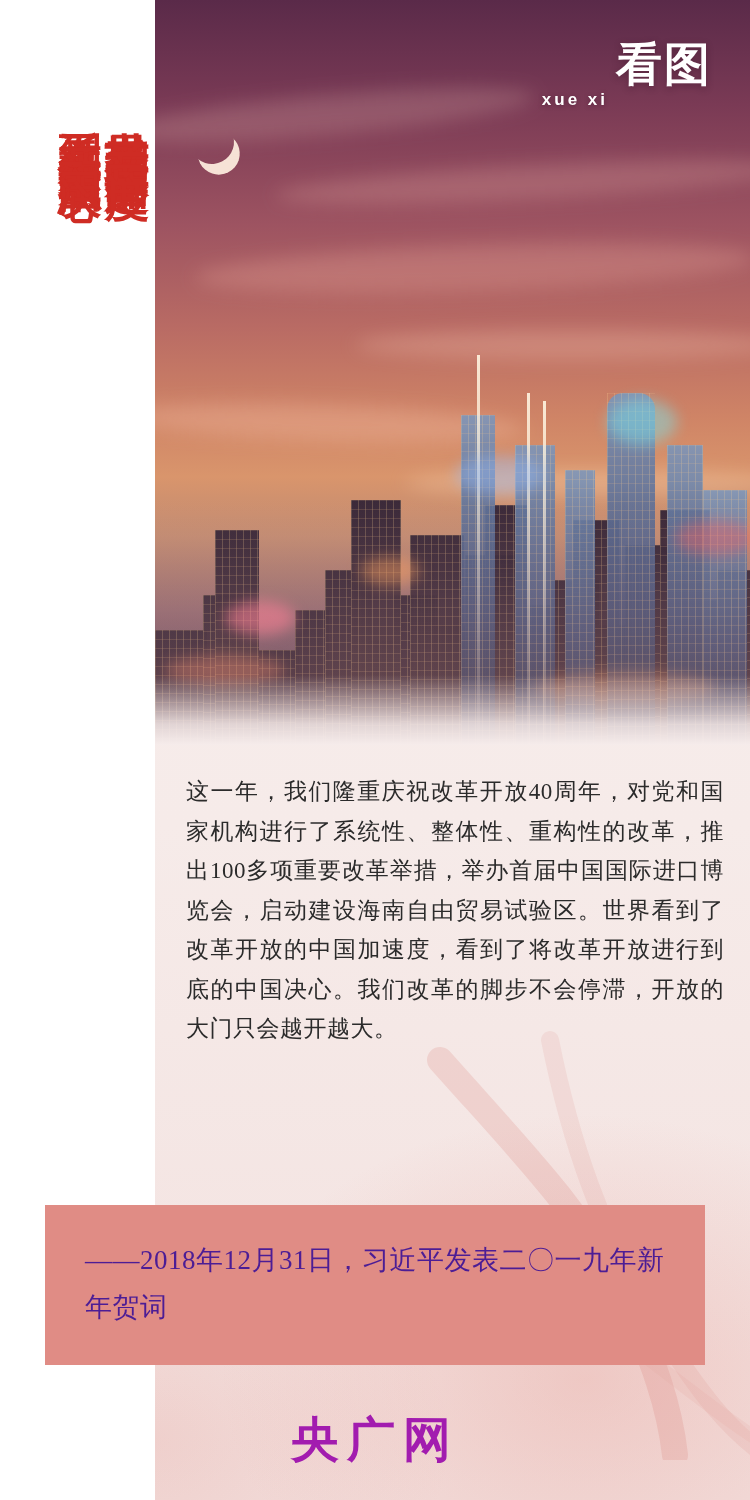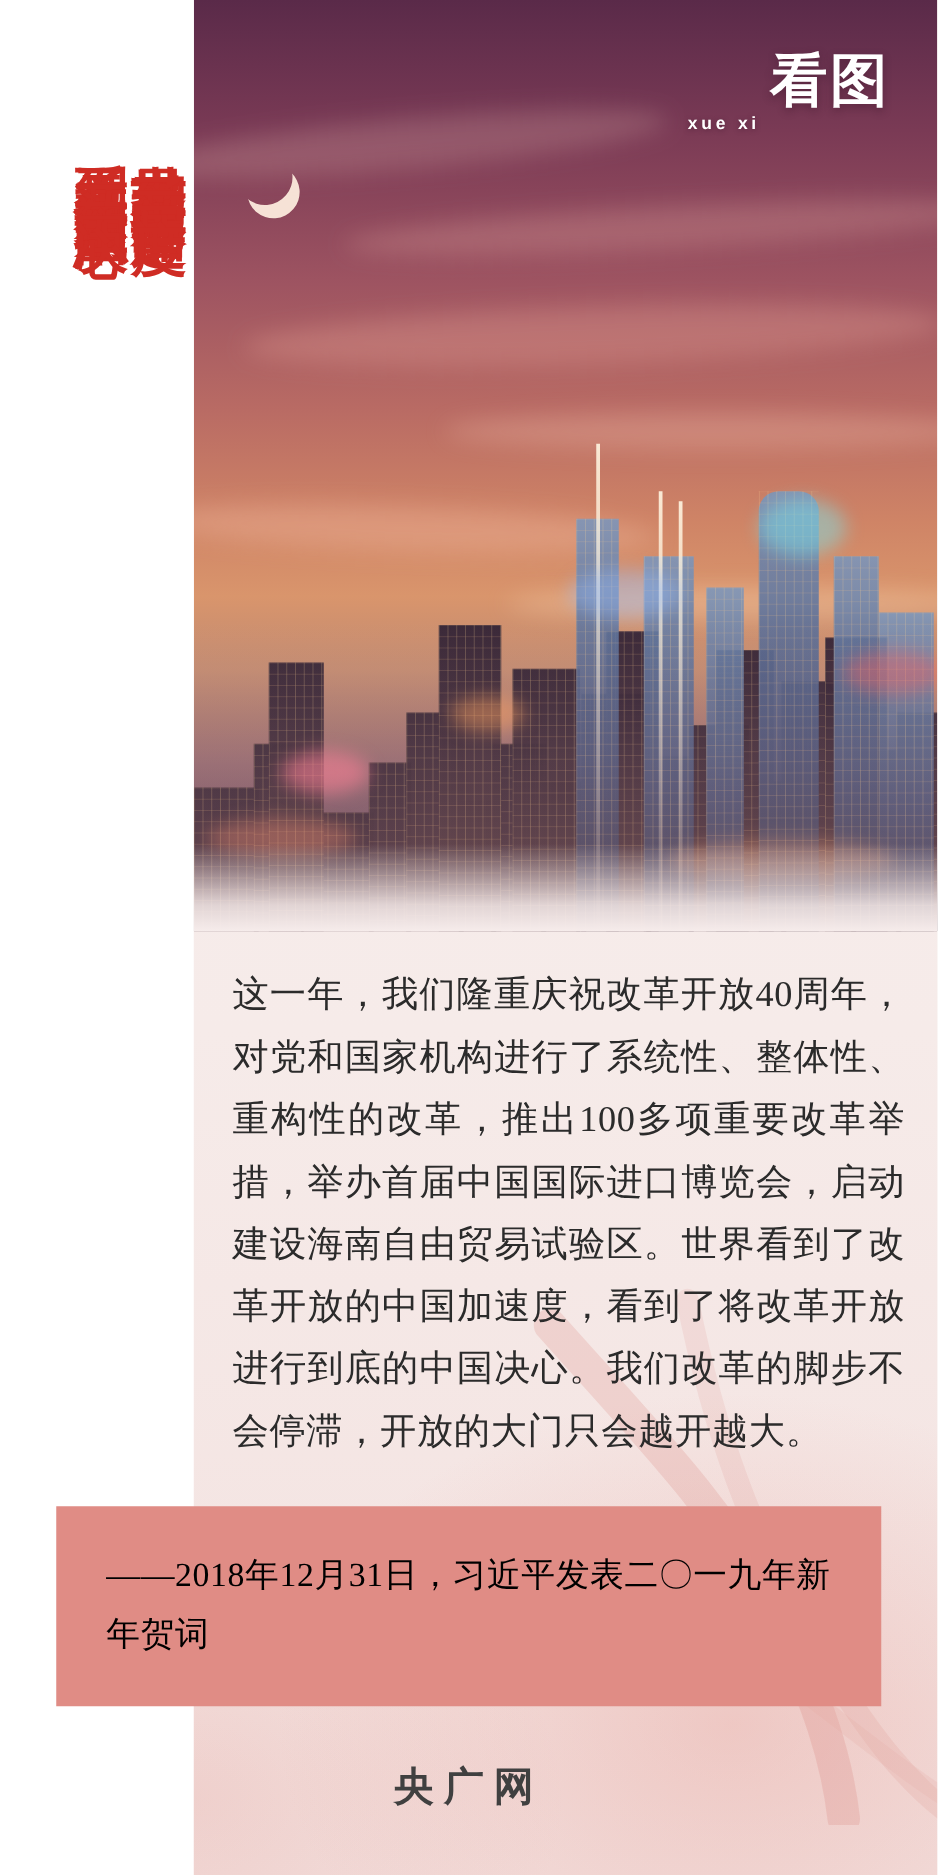--- a/index.html
+++ b/index.html
@@ -193,73 +193,73 @@
     font-family: "Liberation Serif", serif;
     font-weight: 700;
     font-size: 62px;
     line-height: 0.95;
     letter-spacing: 4px;
     font-style: italic;
     text-shadow: 0 2px 8px rgba(60,20,40,0.45);
   }
   .brand-pinyin {
     margin-top: 2px;
-    font-size: 14px;
+    font-size: 17px;
     font-weight: 700;
     letter-spacing: 3px;
     padding-right: 104px;
     text-shadow: 0 1px 4px rgba(60,20,40,0.5);
   }
 
   
   .quote {
     position: absolute;
     left: 186px;
     top: 772px;
     width: 538px;
     color: #2b2b2b;
     font-family: "Liberation Serif", serif;
-    font-size: 29px;
+    font-size: 23px;
     line-height: 1.72;
     letter-spacing: 0.5px;
     text-align: justify;
   }
 
   
   .attrib {
     position: absolute;
     left: 45px;
     top: 1205px;
     width: 660px;
     height: 160px;
     background: #e08c85;
   }
   .attrib-text {
     position: absolute;
     left: 40px;
     top: 32px;
     width: 590px;
-    color: #000000;
+    color: #4c1d95;
     font-family: "Liberation Serif", serif;
     font-size: 27px;
     line-height: 1.75;
     letter-spacing: 0.5px;
   }
 
   
   .footer-logo {
     position: absolute;
     left: 0;
     right: 0;
     top: 1408px;
     text-align: center;
-    color: #404040;
-    font-family: "Liberation Serif", serif;
-    font-weight: 700;
-    font-size: 32px;
+    color: #a21caf;
+    font-family: "Liberation Serif", serif;
+    font-weight: 700;
+    font-size: 48px;
     letter-spacing: 8px;
   }
 </style>
 </head>
 <body>
 
 <div class="poster">
 
   <div class="bg-wash"></div>
   <div class="bg-brush">

